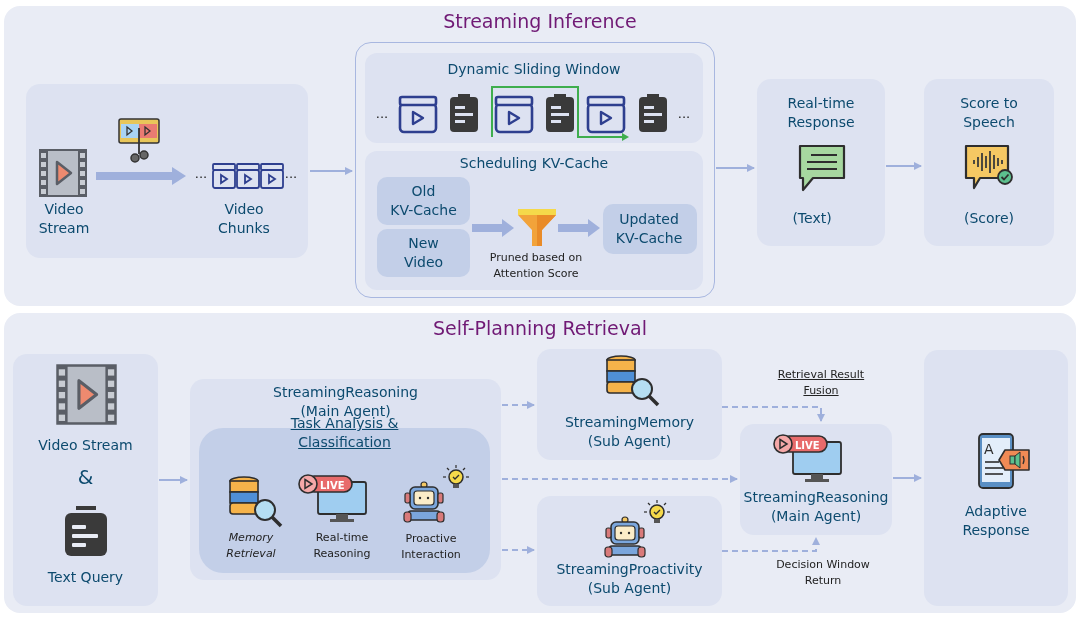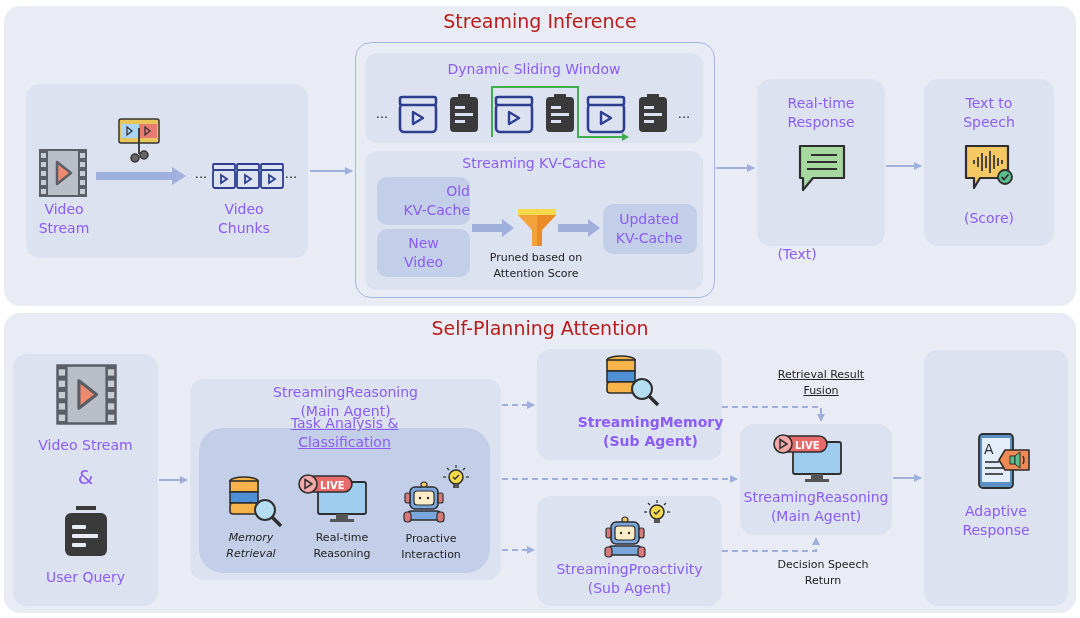--- a/index.html
+++ b/index.html
@@ -2,22 +2,22 @@
 <html><head>
 <meta charset="utf-8">
 <style>
   * { box-sizing: border-box; margin: 0; padding: 0; }
   html, body { width: 1080px; height: 618px; background: #ffffff; overflow: hidden; }
   body { position: relative; font-family: "DejaVu Sans", sans-serif; color: #222; }
   .abs { position: absolute; }
   .panel { position: absolute; border-radius: 16px; background: #e9ecf5; }
   .card { position: absolute; border-radius: 14px; background: #dde2f1; }
   .inner { position: absolute; border-radius: 10px; background: #c3cfe8; }
-  .title { position: absolute; font-size: 19px; color: #b91c1c; text-align: center; white-space: nowrap; }
-  .lbl { position: absolute; font-size: 14px; line-height: 19px; text-align: center; color: #8b5cf6; white-space: pre-line; }
+  .title { position: absolute; font-size: 19px; color: #701a75; text-align: center; white-space: nowrap; }
+  .lbl { position: absolute; font-size: 14px; line-height: 19px; text-align: center; color: #0c4a6e; white-space: pre-line; }
   .slbl { position: absolute; font-size: 11px; line-height: 16px; text-align: center; color: #222; white-space: pre-line; }
   svg.ic { position: absolute; overflow: visible; }
   .arrow-layer { position: absolute; left: 0; top: 0; width: 1080px; height: 618px; pointer-events: none; }
 </style>
 </head>
 <body>
 
 <div class="panel" style="left:4px;top:6px;width:1072px;height:300px;"></div>
 <div class="title" style="left:380px;top:10px;width:320px;">Streaming Inference</div>
 
@@ -119,23 +119,23 @@
       <rect x="246" y="26" width="10" height="3" fill="#dde2f1"></rect>
   </g>
   <g>
     <path d="M94 43 L94 -7 L180 -7 L180 43 L228 43" fill="none" stroke="#3fae4e" stroke-width="2"></path>
     <path d="M224 39 L231 43 L224 47 Z" fill="#3fae4e"></path>
   </g>
 </svg>
 <div class="slbl" style="left:676px;top:106px;width:16px;font-size:13px;">...</div>
 
 <div class="card" style="left:365px;top:151px;width:338px;height:139px;border-radius:12px;"></div>
-<div class="lbl" style="left:365px;top:154px;width:338px;">Streaming KV-Cache</div>
+<div class="lbl" style="left:365px;top:154px;width:338px;">Scheduling KV-Cache</div>
 <div class="inner" style="left:377px;top:177px;width:93px;height:48px;"></div>
-<div class="lbl" style="left:377px;top:182px;width:93px;text-align:right;">Old
+<div class="lbl" style="left:377px;top:182px;width:93px;">Old
 KV-Cache</div>
 <div class="inner" style="left:377px;top:229px;width:93px;height:48px;"></div>
 <div class="lbl" style="left:377px;top:234px;width:93px;">New
 Video</div>
 <svg class="ic" style="left:472px;top:219px;" width="44" height="18" viewBox="0 0 44 18">
   <rect x="0" y="5" width="32" height="8" fill="#9fb0dc"></rect>
     <path d="M30 0 L42 9 L30 18 Z" fill="#9fb0dc"></path>
 </svg>
 <svg class="ic" style="left:517px;top:208px;" width="40" height="40" viewBox="0 0 40 40">
   <rect x="1" y="1" width="38" height="6" fill="#f5d94a"></rect>
@@ -154,44 +154,44 @@
 
 <div class="card" style="left:757px;top:79px;width:128px;height:167px;"></div>
 <div class="lbl" style="left:757px;top:94px;width:128px;">Real-time
 Response</div>
 <svg class="ic" style="left:797px;top:144px;" width="50" height="48" viewBox="0 0 50 48">
   <path d="M3 2 H47 V34 H16 L6 46 V34 H3 Z" fill="#a7d8a0" stroke="#2e2e2e" stroke-width="2.2" stroke-linejoin="round"></path>
   <line x1="14" y1="11" x2="40" y2="11" stroke="#2e2e2e" stroke-width="2"></line>
   <line x1="10" y1="18" x2="40" y2="18" stroke="#2e2e2e" stroke-width="2"></line>
   <line x1="10" y1="25" x2="40" y2="25" stroke="#2e2e2e" stroke-width="2"></line>
 </svg>
-<div class="lbl" style="left:733px;top:209px;width:128px;margin-top:36px;">(Text)</div>
+<div class="lbl" style="left:748px;top:209px;width:128px;">(Text)</div>
 
 <div class="card" style="left:924px;top:79px;width:130px;height:167px;"></div>
-<div class="lbl" style="left:924px;top:94px;width:130px;">Text to
+<div class="lbl" style="left:924px;top:94px;width:130px;">Score to
 Speech</div>
 <svg class="ic" style="left:964px;top:144px;" width="52" height="46" viewBox="0 0 52 46">
   <path d="M2 2 H44 V34 H16 L10 44 V34 H2 Z" fill="#f5c863" stroke="#2e2e2e" stroke-width="2.2" stroke-linejoin="round"></path>
   <g stroke="#3a3a3a" stroke-width="1.8">
     <line x1="10" y1="16" x2="10" y2="20"></line>
       <line x1="14" y1="13" x2="14" y2="23"></line>
       <line x1="18" y1="9" x2="18" y2="27"></line>
     <line x1="22" y1="12" x2="22" y2="24"></line>
       <line x1="26" y1="7" x2="26" y2="29"></line>
       <line x1="30" y1="11" x2="30" y2="25"></line>
     <line x1="34" y1="14" x2="34" y2="22"></line>
       <line x1="38" y1="16" x2="38" y2="20"></line>
   </g>
   <circle cx="41" cy="33" r="7" fill="#5cc08e" stroke="#2e2e2e" stroke-width="1.8"></circle>
   <path d="M37.5 33 L40 35.5 L44.5 30.5" fill="none" stroke="#2e2e2e" stroke-width="1.8"></path>
 </svg>
 <div class="lbl" style="left:924px;top:209px;width:130px;">(Score)</div>
 
 <div class="panel" style="left:4px;top:313px;width:1072px;height:300px;"></div>
-<div class="title" style="left:380px;top:317px;width:320px;">Self-Planning Attention</div>
+<div class="title" style="left:380px;top:317px;width:320px;">Self-Planning Retrieval</div>
 
 <div class="card" style="left:13px;top:354px;width:145px;height:252px;"></div>
 <svg class="ic" style="left:55px;top:363px;" width="63" height="63" viewBox="0 0 50 50">
   <rect x="1" y="1" width="48" height="48" fill="#5a5e66"></rect>
   <rect x="10" y="3" width="30" height="44" fill="#b9bec7"></rect>
   <g fill="#c8ccd3">
     <rect x="3" y="5" width="5" height="5"></rect>
       <rect x="3" y="14" width="5" height="5"></rect>
       <rect x="3" y="23" width="5" height="5"></rect>
       <rect x="3" y="32" width="5" height="5"></rect>
@@ -206,21 +206,21 @@
 </svg>
 <div class="lbl" style="left:13px;top:436px;width:145px;">Video Stream</div>
 <div class="lbl" style="left:13px;top:468px;width:145px;font-size:20px;">&amp;</div>
 <svg class="ic" style="left:64px;top:505px;" width="44" height="52" viewBox="0 0 44 52">
   <rect x="12" y="1" width="20" height="4" fill="#3a3a3a"></rect>
   <rect x="1" y="8" width="42" height="43" rx="6" fill="#3a3a3a"></rect>
   <rect x="8" y="20" width="14" height="4" rx="1" fill="#e9ecf5"></rect>
   <rect x="8" y="29" width="26" height="4" rx="1" fill="#e9ecf5"></rect>
   <rect x="8" y="38" width="14" height="4" rx="1" fill="#e9ecf5"></rect>
 </svg>
-<div class="lbl" style="left:13px;top:568px;width:145px;">User Query</div>
+<div class="lbl" style="left:13px;top:568px;width:145px;">Text Query</div>
 
 <div class="card" style="left:190px;top:379px;width:311px;height:201px;"></div>
 <div class="lbl" style="left:190px;top:383px;width:311px;">StreamingReasoning
 (Main Agent)</div>
 <div class="abs" style="left:199px;top:428px;width:291px;height:145px;border-radius:24px;background:#c3cfe8;"></div>
 <div class="lbl" style="left:199px;top:414px;width:291px;text-decoration:underline;">Task Analysis &amp;
 Classification</div>
 
 <svg class="ic" style="left:229px;top:476px;" width="56" height="52" viewBox="0 0 56 52">
   <ellipse cx="15" cy="5" rx="14" ry="4" fill="#f5b34a" stroke="#2e2e2e" stroke-width="1.6"></ellipse>
@@ -272,21 +272,21 @@
 
 <div class="card" style="left:537px;top:349px;width:185px;height:111px;"></div>
 <svg class="ic" style="left:606px;top:355px;" width="56" height="52" viewBox="0 0 56 52">
   <ellipse cx="15" cy="5" rx="14" ry="4" fill="#f5b34a" stroke="#2e2e2e" stroke-width="1.6"></ellipse>
   <rect x="1" y="5" width="28" height="11" fill="#f5b34a" stroke="#2e2e2e" stroke-width="1.6"></rect>
   <rect x="1" y="16" width="28" height="11" fill="#4f8fd6" stroke="#2e2e2e" stroke-width="1.6"></rect>
   <rect x="1" y="27" width="28" height="11" rx="3" fill="#f5b34a" stroke="#2e2e2e" stroke-width="1.6"></rect>
   <circle cx="36" cy="34" r="10" fill="#b5def2" stroke="#2e2e2e" stroke-width="2"></circle>
   <line x1="43" y1="41" x2="52" y2="50" stroke="#2e2e2e" stroke-width="3.5"></line>
 </svg>
-<div class="lbl" style="left:558px;top:413px;width:185px;font-weight:bold;">StreamingMemory
+<div class="lbl" style="left:537px;top:413px;width:185px;">StreamingMemory
 (Sub Agent)</div>
 
 <div class="card" style="left:537px;top:496px;width:185px;height:110px;"></div>
 <svg class="ic" style="left:603px;top:500px;" width="72" height="62" viewBox="0 0 72 62">
   <circle cx="54" cy="12" r="7" fill="#f5d94a" stroke="#2e2e2e" stroke-width="1.5"></circle>
   <rect x="51" y="19" width="6" height="4" fill="#555"></rect>
   <g stroke="#2e2e2e" stroke-width="1.2">
       <line x1="54" y1="0" x2="54" y2="3"></line>
       <line x1="44" y1="12" x2="41" y2="12"></line>
       <line x1="64" y1="12" x2="67" y2="12"></line>
@@ -316,21 +316,21 @@
   <rect x="8" y="2" width="46" height="16" rx="8" fill="#e86b6b" stroke="#2e2e2e" stroke-width="1.6"></rect>
   <circle cx="10" cy="10" r="9" fill="#f5a8a8" stroke="#2e2e2e" stroke-width="1.6"></circle>
   <path d="M7 5.5 L14 10 L7 14.5 Z" fill="none" stroke="#2e2e2e" stroke-width="1.5"></path>
   <text x="22" y="14.5" font-size="10" font-weight="bold" fill="#fff" font-family="DejaVu Sans, sans-serif">LIVE</text>
 </svg>
 <div class="lbl" style="left:736px;top:488px;width:160px;">StreamingReasoning
 (Main Agent)</div>
 
 <div class="slbl" style="left:758px;top:367px;width:126px;text-decoration:underline;">Retrieval Result
 Fusion</div>
-<div class="slbl" style="left:760px;top:557px;width:126px;">Decision Speech
+<div class="slbl" style="left:760px;top:557px;width:126px;">Decision Window
 Return</div>
 
 <div class="card" style="left:924px;top:350px;width:144px;height:256px;"></div>
 <svg class="ic" style="left:977px;top:432px;" width="54" height="58" viewBox="0 0 54 58">
   <rect x="2" y="2" width="34" height="54" rx="4" fill="#5a8fc4" stroke="#2e2e2e" stroke-width="1.8"></rect>
   <rect x="5" y="6" width="28" height="44" fill="#e3eefa"></rect>
   <text x="7" y="22" font-size="14" fill="#2e2e2e" font-family="DejaVu Sans, sans-serif">A</text>
   <line x1="8" y1="30" x2="22" y2="30" stroke="#2e2e2e" stroke-width="1.6"></line>
   <line x1="8" y1="36" x2="26" y2="36" stroke="#2e2e2e" stroke-width="1.6"></line>
   <line x1="8" y1="42" x2="26" y2="42" stroke="#2e2e2e" stroke-width="1.6"></line>

